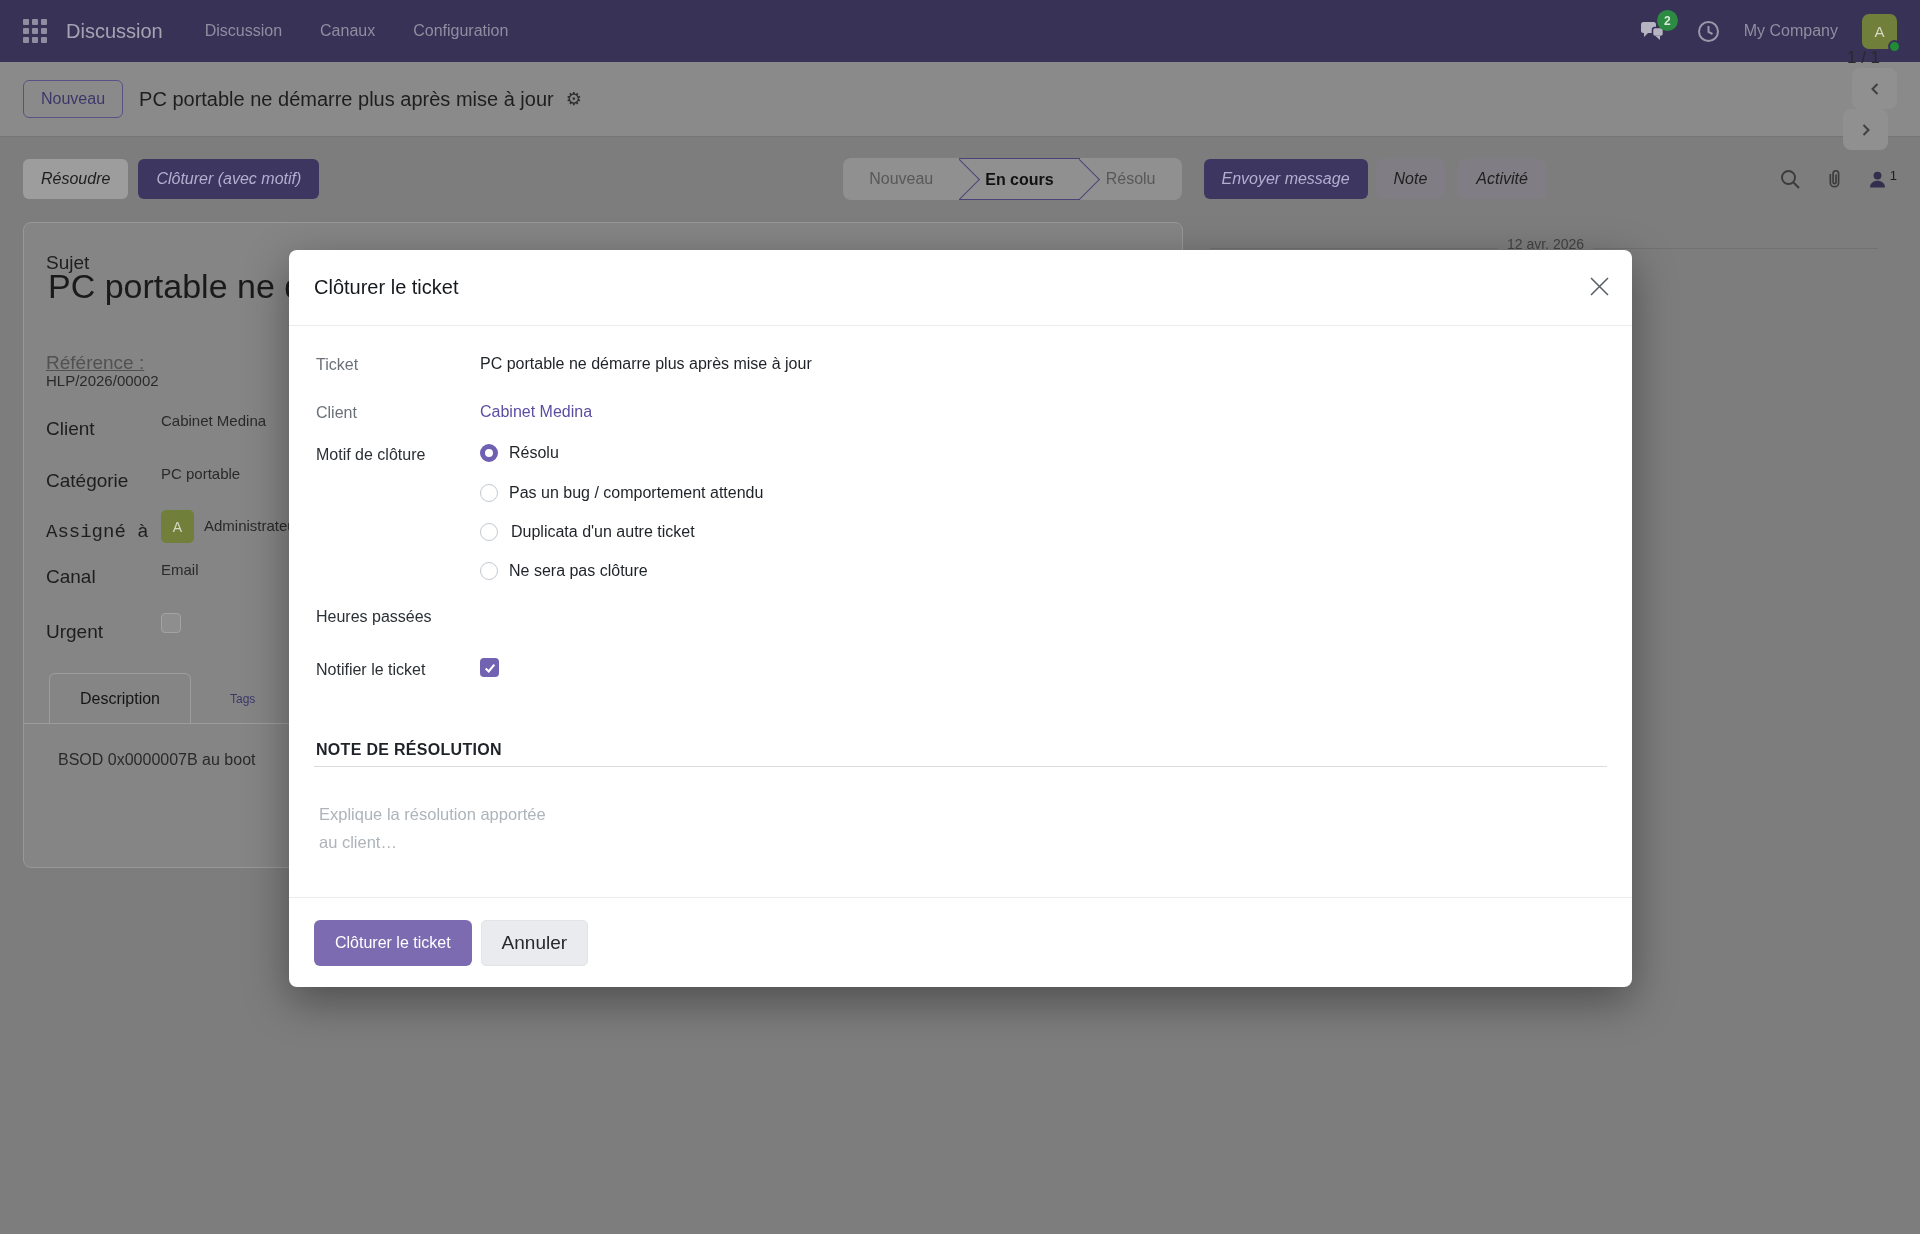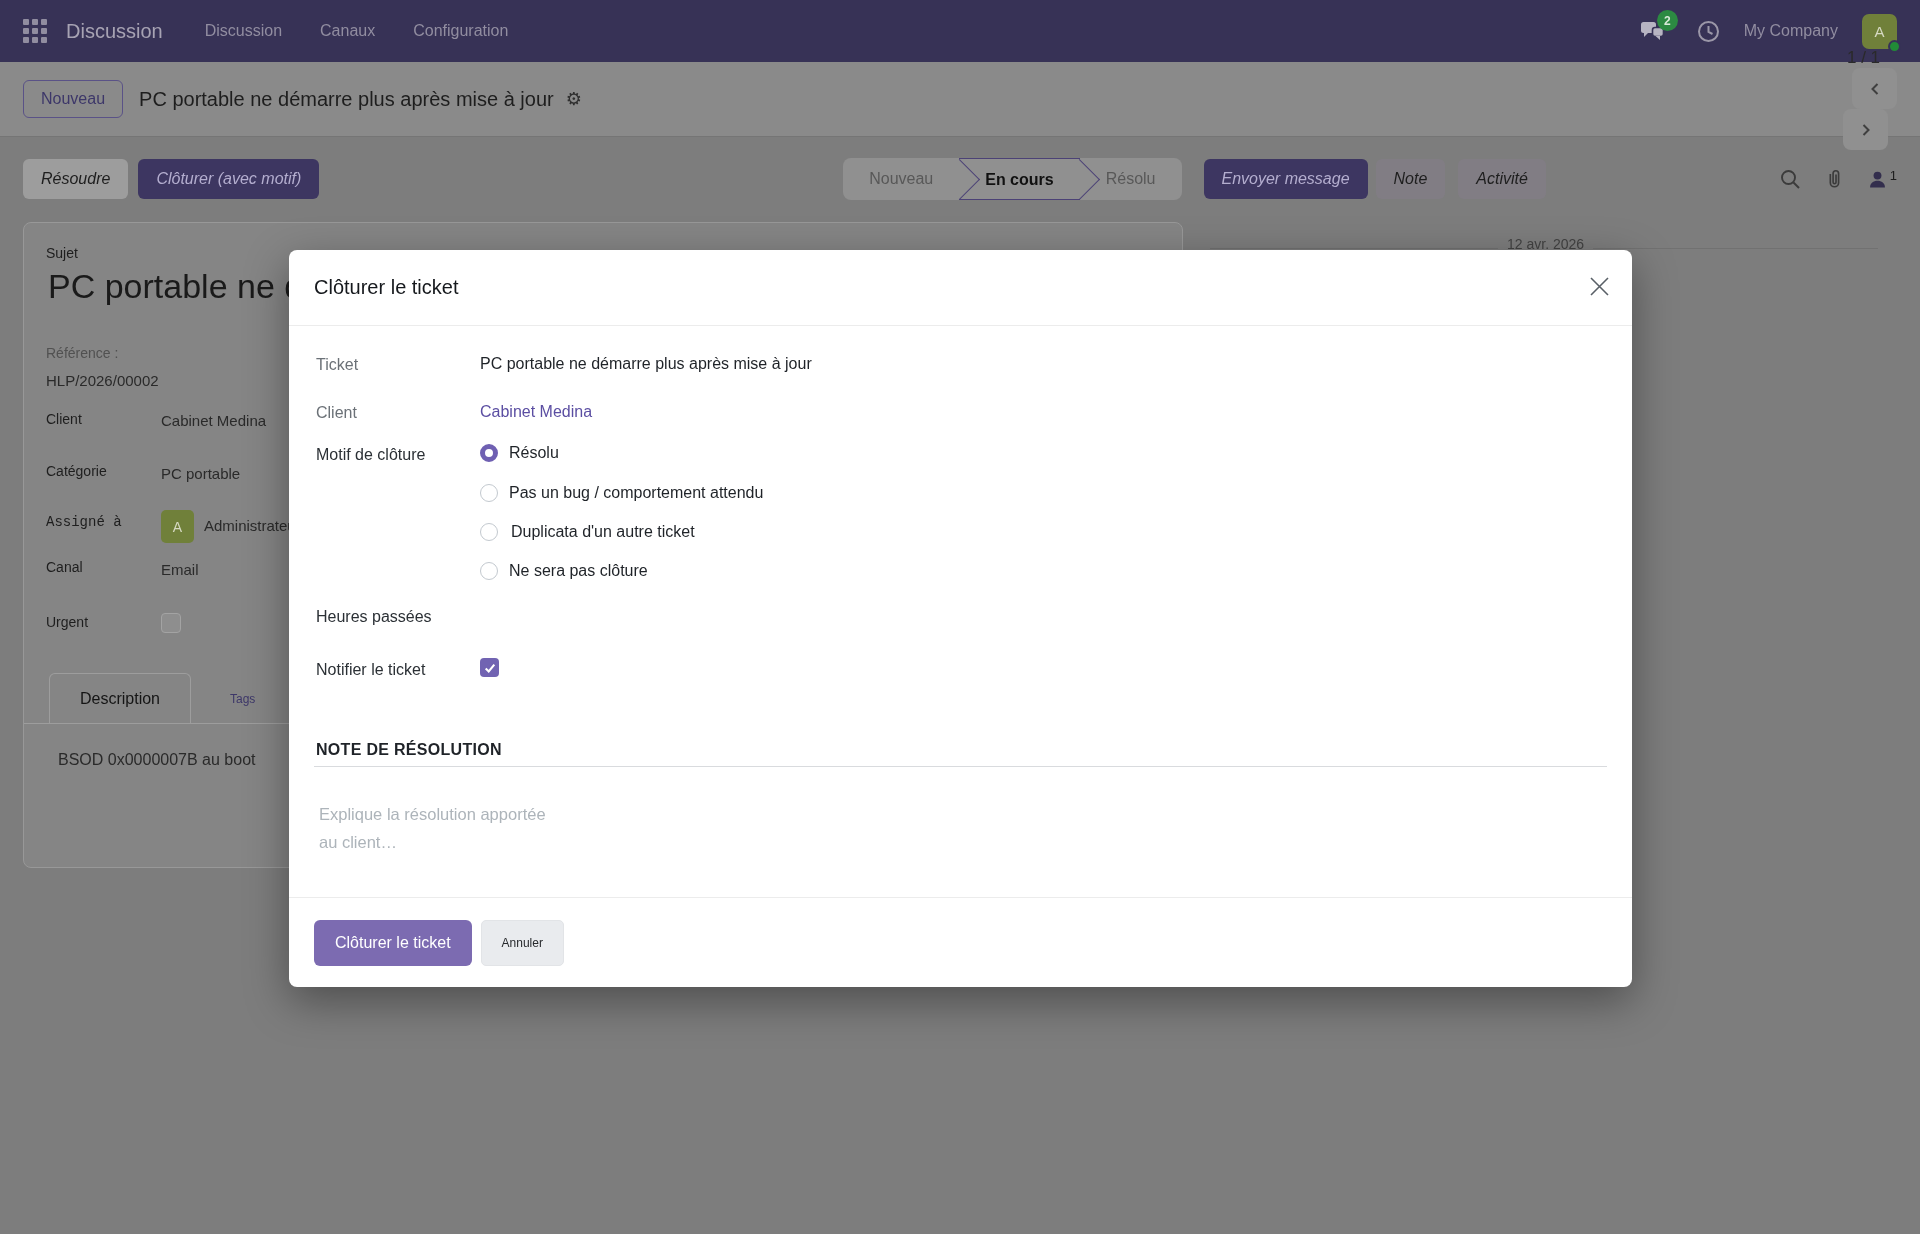--- a/index.html
+++ b/index.html
@@ -55,22 +55,22 @@
       border-top:1.5px solid #4c4276; border-right:1.5px solid #4c4276; transform:rotate(45deg); }
   .stage.active::before { left:-14px; } .stage.active::after { right:-14px; }
   .ml8{margin-left:8px;} .ml10{margin-left:10px;} .ml13{margin-left:13px;} .ml22{margin-left:22px;}
   .tool-icon { color:#3b3b3b; display:flex; cursor:pointer; }
   .follower { display:flex; align-items:flex-start; color:#332e4d; cursor:pointer; }
   .follower sup { font-size:13px; color:#1e1e1e; margin-left:2px; line-height:1; }
 
   
   .sheet { position:absolute; left:23px; top:222px; width:1160px; height:646px;
            background:#858585; border:1px solid #989898; border-radius:8px; overflow:hidden; }
-  .f-label { position:absolute; font-size:14px; color:#1e1e1e; white-space:nowrap; }
-  .f-muted { color:#515151; }
+  .f-label { position:absolute; font-size:19px; color:#1e1e1e; white-space:nowrap;margin-top:7px; }
+  .f-muted { color:#515151;text-decoration:underline; }
   .f-value { position:absolute; font-size:15px; color:#2a2a2a; white-space:nowrap; }
   .sheet-title { position:absolute; left:24px; top:44px; font-size:34px; font-weight:300; color:#1a1a1a; white-space:nowrap; }
   .mini-avatar { position:absolute; left:137px; top:287px; width:33px; height:33px; border-radius:5px;
                  background:#70803a; color:#d6d9c2; font-size:14px; display:flex; align-items:center; justify-content:center; }
   .urgent-box { position:absolute; left:137px; top:390px; width:20px; height:20px;
                 border:1px solid #a3a3a3; border-radius:4px; background:#8e8e8e; cursor:pointer; }
   .tabline { position:absolute; left:0; top:500px; width:100%; border-bottom:1px solid #9d9d9d; }
   .tab-desc { position:absolute; left:25px; top:450px; width:142px; height:51px;
               border:1px solid #9d9d9d; border-bottom:none; border-radius:6px 6px 0 0;
               display:flex; align-items:center; justify-content:center; font-size:16px; color:#151515; cursor:pointer; }
@@ -105,21 +105,21 @@
                 background:#7163b2; display:flex; align-items:center; justify-content:center; cursor:pointer; }
   .note-head { position:absolute; left:27px; top:491px; font-size:16px; font-weight:700; color:#1f2328; letter-spacing:.3px; }
   .note-rule { position:absolute; left:25px; right:25px; top:516px; border-bottom:1px solid #d9dbde; }
   .note-placeholder { position:absolute; left:30px; top:550px; width:238px; font-size:16.5px;
                       line-height:28px; color:#adb4ba; cursor:text; }
   .m-footer { position:absolute; left:0; right:0; bottom:0; height:90px; border-top:1px solid #ececec;
               display:flex; align-items:center; padding:0 25px; gap:9px; }
   .btn-primary { background:#7c6bb1; color:#ffffff; border:none; border-radius:6px; height:46px;
                  padding:0 21px; font-size:16px; font-family:inherit; cursor:pointer; }
   .btn-cancel { background:#e9ebee; color:#27292c; border:1px solid #e2e4e7; border-radius:5px; height:46px;
-                padding:0 20px; font-size:12px; font-family:inherit; cursor:pointer; }
+                padding:0 20px; font-size:19px; font-family:inherit; cursor:pointer; }
   svg { display:block; }
 </style>
 </head>
 <body>
 
 <div class="screen">
 
   <div class="navbar">
     <span class="nav-grid">
       <svg width="25" height="25" viewBox="0 0 25 25" fill="currentColor">

